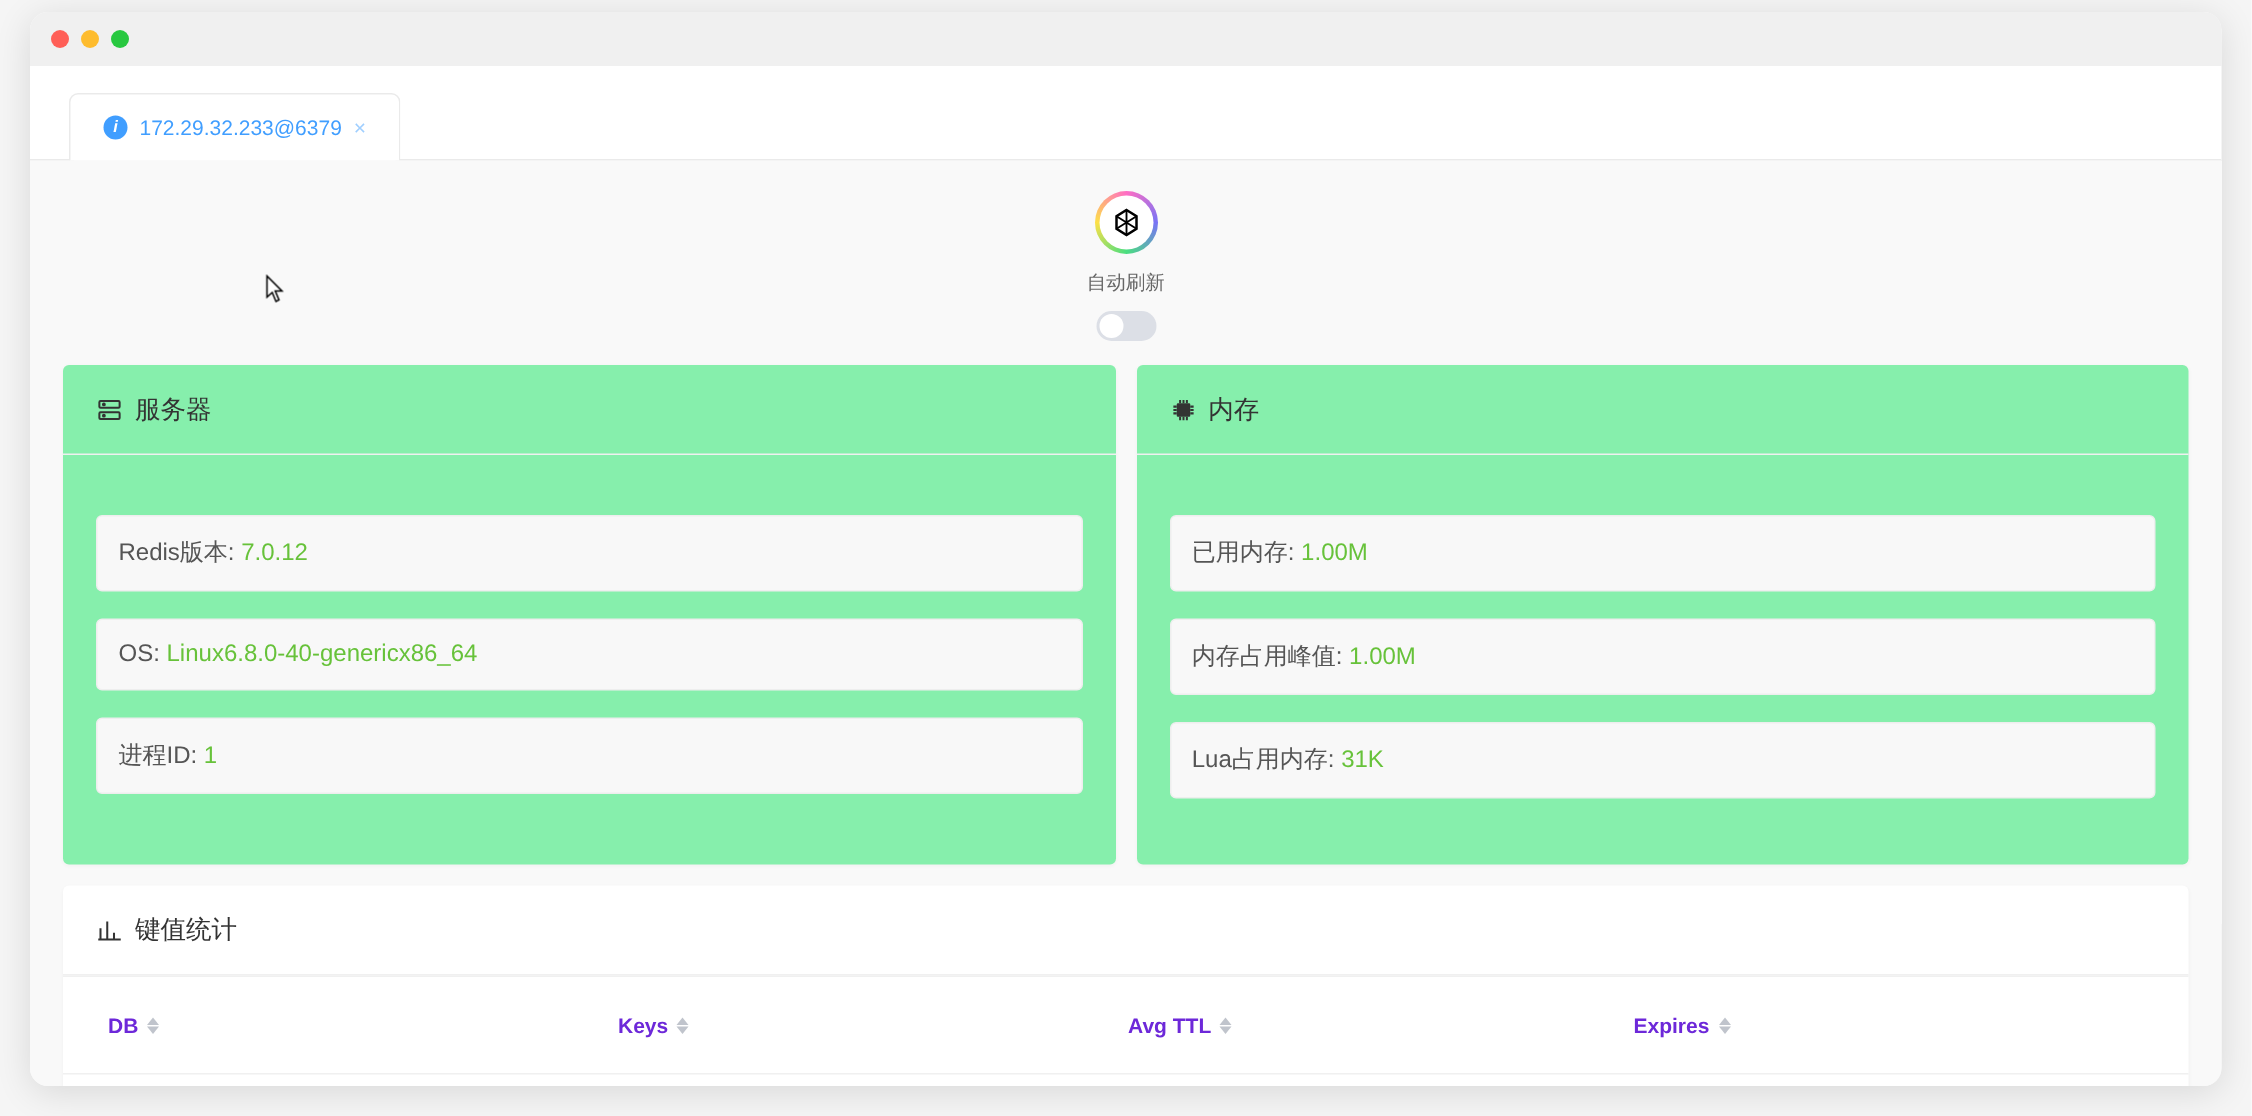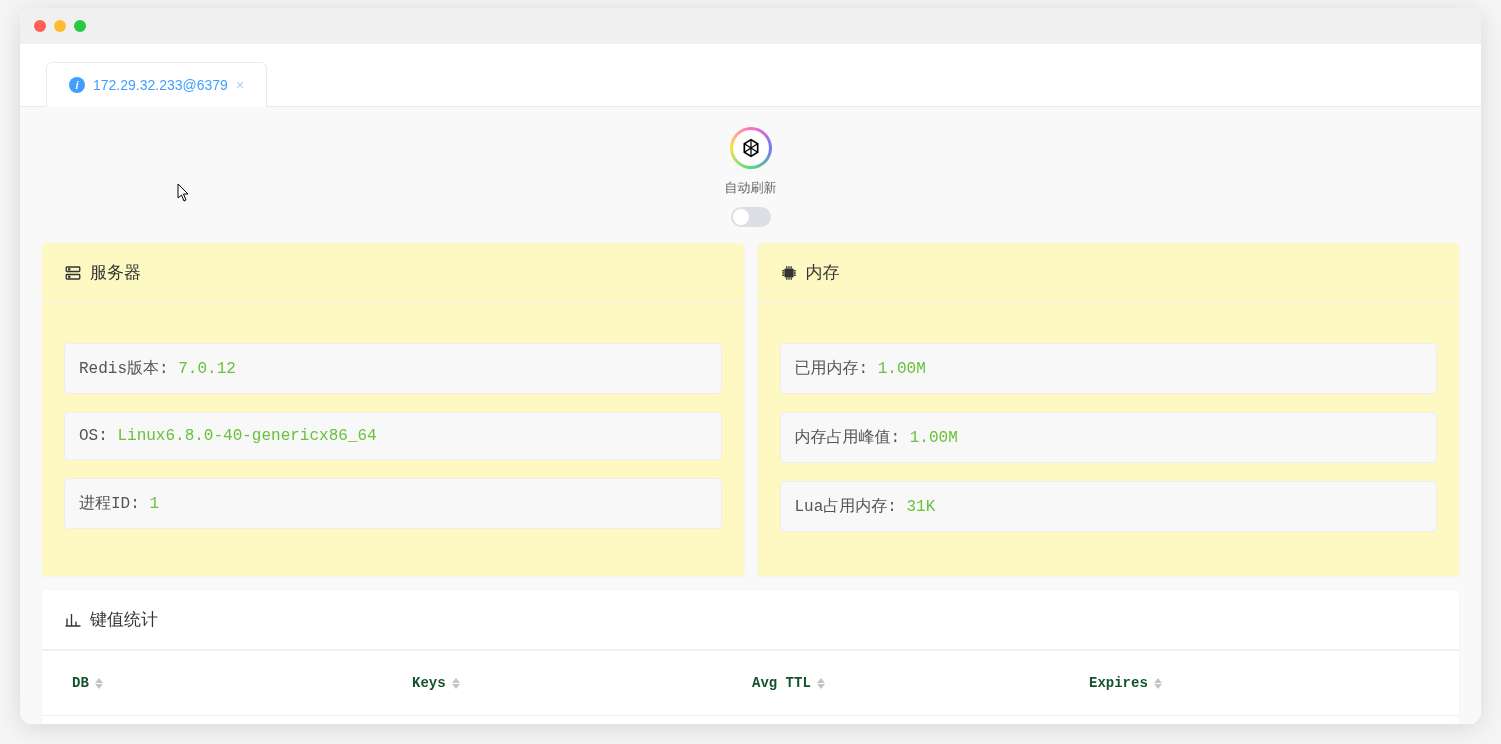--- a/index.html
+++ b/index.html
@@ -87,24 +87,23 @@
   width: 40px; height: 20px; border-radius: 10px;
   background: #dcdfe6; position: relative; cursor: pointer;
 }
 .toggle::after {
   content: ""; position: absolute; width: 16px; height: 16px;
   border-radius: 50%; background: #fff; top: 2px; left: 2px;
 }
 .cards-row { display: flex; gap: 14px; margin-bottom: 14px; }
 .card {
   flex: 1;
-  background: #fef9c3;
+  background: #86efac;
   border-radius: 4px;
   box-shadow: 0 1px 3px rgba(0,0,0,0.04);
-  font-family: Liberation Mono, monospace;
 }
 .card-header {
   padding: 18px 22px;
   border-bottom: 1px solid #f0f0f0;
   font-size: 17px;
   color: #333;
   display: flex;
   align-items: center;
   gap: 8px;
 }
@@ -122,25 +121,24 @@
 .stat-value { color: #67c23a; }
 .wide-card {
   background: #fff;
   border-radius: 4px;
   box-shadow: 0 1px 3px rgba(0,0,0,0.04);
 }
 .table-header {
   display: flex;
   padding: 24px 30px;
   font-size: 14px;
-  color: #14532d;
+  color: #6d28d9;
   font-weight: 600;
   border-top: 1px solid #f0f0f0;
   border-bottom: 1px solid #f0f0f0;
-  font-family: Liberation Mono, monospace;
 }
 .th { display: flex; align-items: center; gap: 6px; }
 .th-db { flex: 0 0 340px; }
 .th-keys { flex: 0 0 340px; }
 .th-expires { flex: 0 0 340px; }
 .th-avgttl { flex: 1; }
 .sort-icon {
   width: 10px; height: 14px; display: inline-flex;
   flex-direction: column; justify-content: center; gap: 1px;
 }

